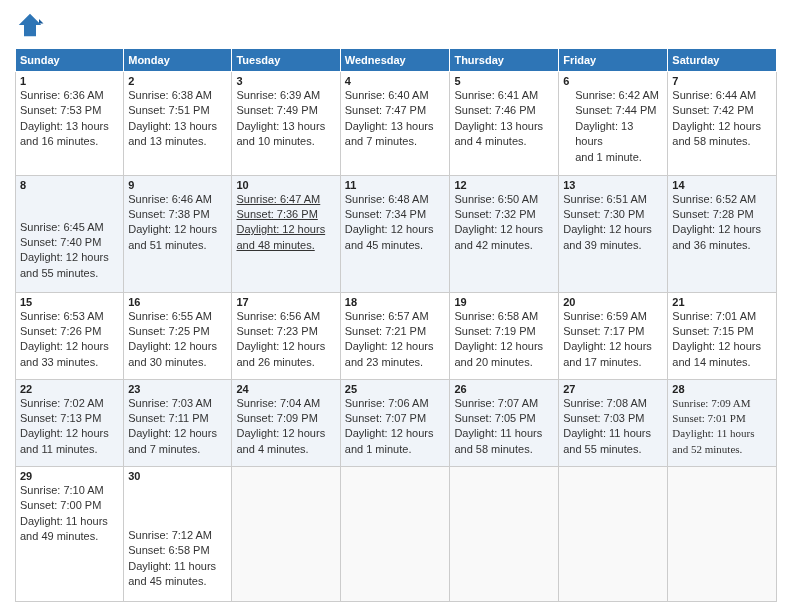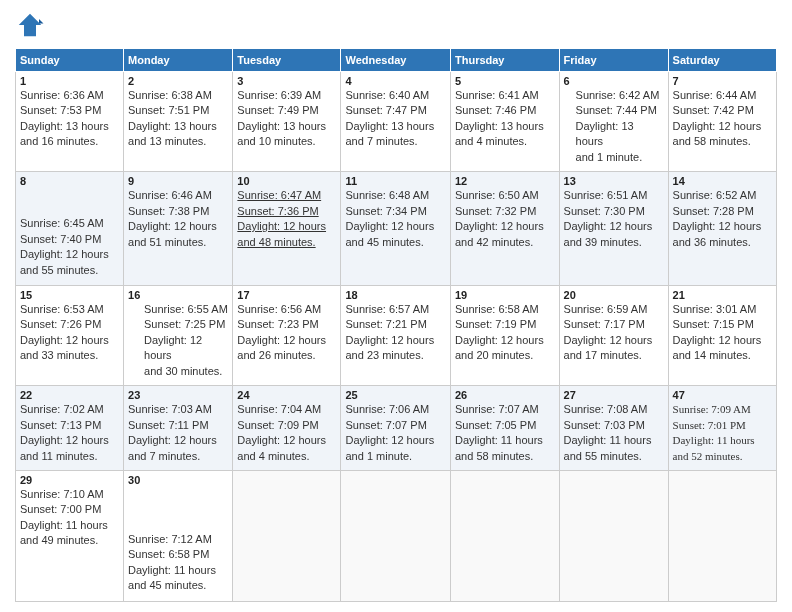--- a/index.html
+++ b/index.html
@@ -234,21 +234,21 @@
         <tr>
           <td>
             <span class="day-number">15</span>
             <div class="day-info" style="white-space: pre-line;">Sunrise: 6:53 AM
 Sunset: 7:26 PM
 Daylight: 12 hours
 and 33 minutes.</div>
           </td>
           <td>
             <span class="day-number">16</span>
-            <div class="day-info" style="white-space: pre-line; margin-left: 16px;">Sunrise: 6:55 AM
+            <div class="day-info" style="white-space: pre-line;">Sunrise: 6:55 AM
 Sunset: 7:25 PM
 Daylight: 12 hours
 and 30 minutes.</div>
           </td>
           <td>
             <span class="day-number">17</span>
             <div class="day-info" style="white-space: pre-line;">Sunrise: 6:56 AM
 Sunset: 7:23 PM
 Daylight: 12 hours
 and 26 minutes.</div>
@@ -269,21 +269,21 @@
           </td>
           <td>
             <span class="day-number">20</span>
             <div class="day-info" style="white-space: pre-line;">Sunrise: 6:59 AM
 Sunset: 7:17 PM
 Daylight: 12 hours
 and 17 minutes.</div>
           </td>
           <td>
             <span class="day-number">21</span>
-            <div class="day-info" style="white-space: pre-line;">Sunrise: 3:01 AM
+            <div class="day-info" style="white-space: pre-line;">Sunrise: 7:01 AM
 Sunset: 7:15 PM
 Daylight: 12 hours
 and 14 minutes.</div>
           </td>
         </tr>
         <tr class="row-shaded">
           <td>
             <span class="day-number">22</span>
             <div class="day-info" style="white-space: pre-line;">Sunrise: 7:02 AM
 Sunset: 7:13 PM
@@ -319,21 +319,21 @@
 and 58 minutes.</div>
           </td>
           <td>
             <span class="day-number">27</span>
             <div class="day-info" style="white-space: pre-line;">Sunrise: 7:08 AM
 Sunset: 7:03 PM
 Daylight: 11 hours
 and 55 minutes.</div>
           </td>
           <td>
-            <span class="day-number">47</span>
+            <span class="day-number">28</span>
             <div class="day-info" style="white-space: pre-line; font-family: Liberation Serif, serif;">Sunrise: 7:09 AM
 Sunset: 7:01 PM
 Daylight: 11 hours
 and 52 minutes.</div>
           </td>
         </tr>
         <tr>
           <td>
             <span class="day-number">29</span>
             <div class="day-info" style="white-space: pre-line;">Sunrise: 7:10 AM

